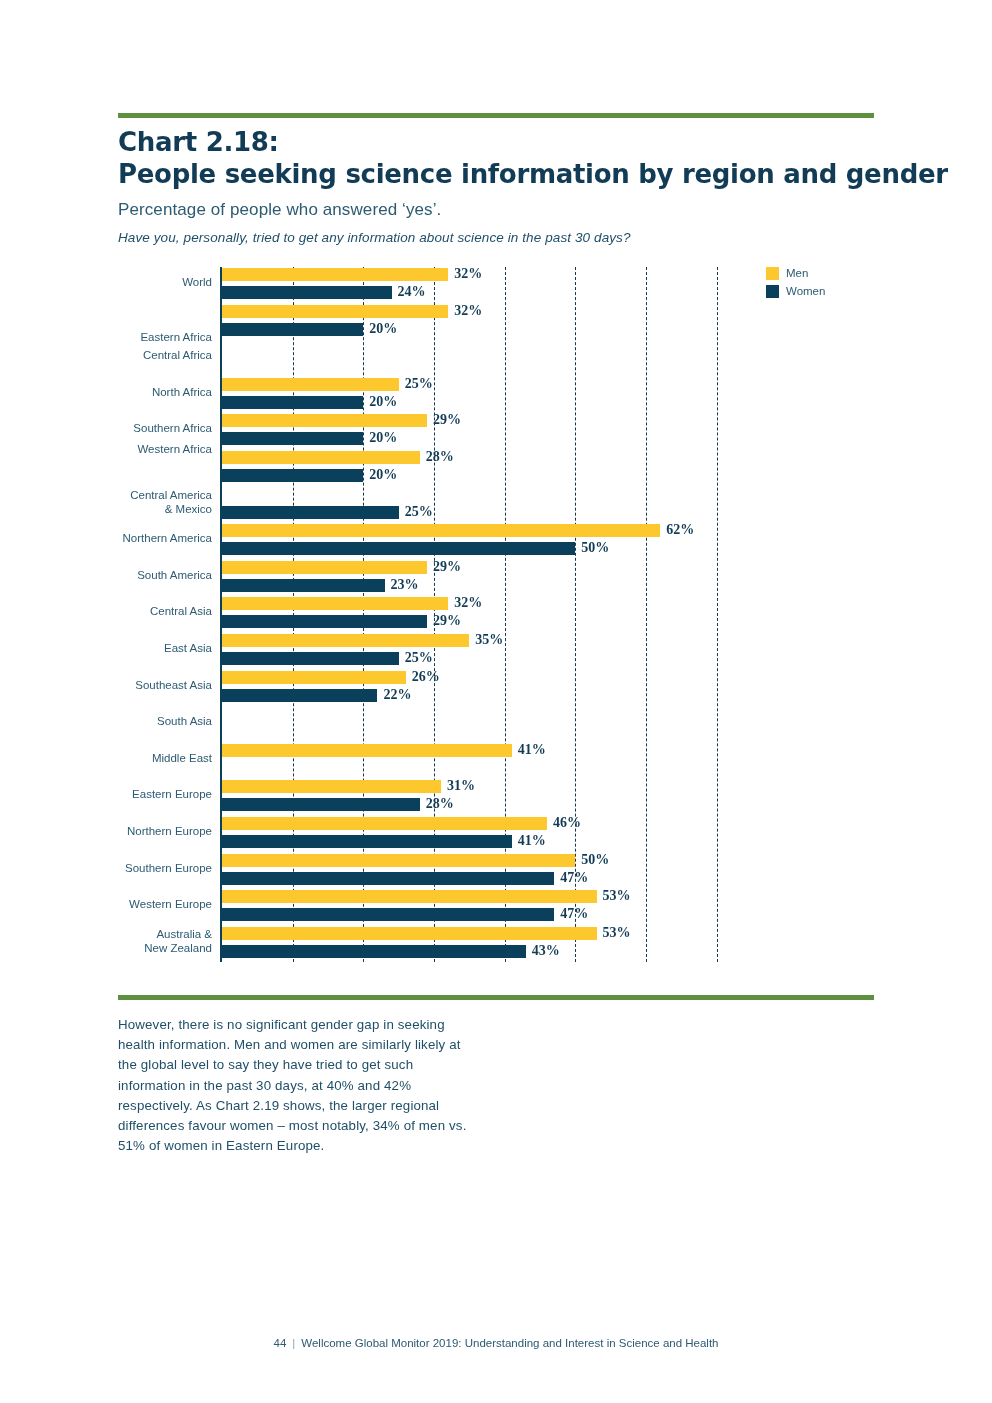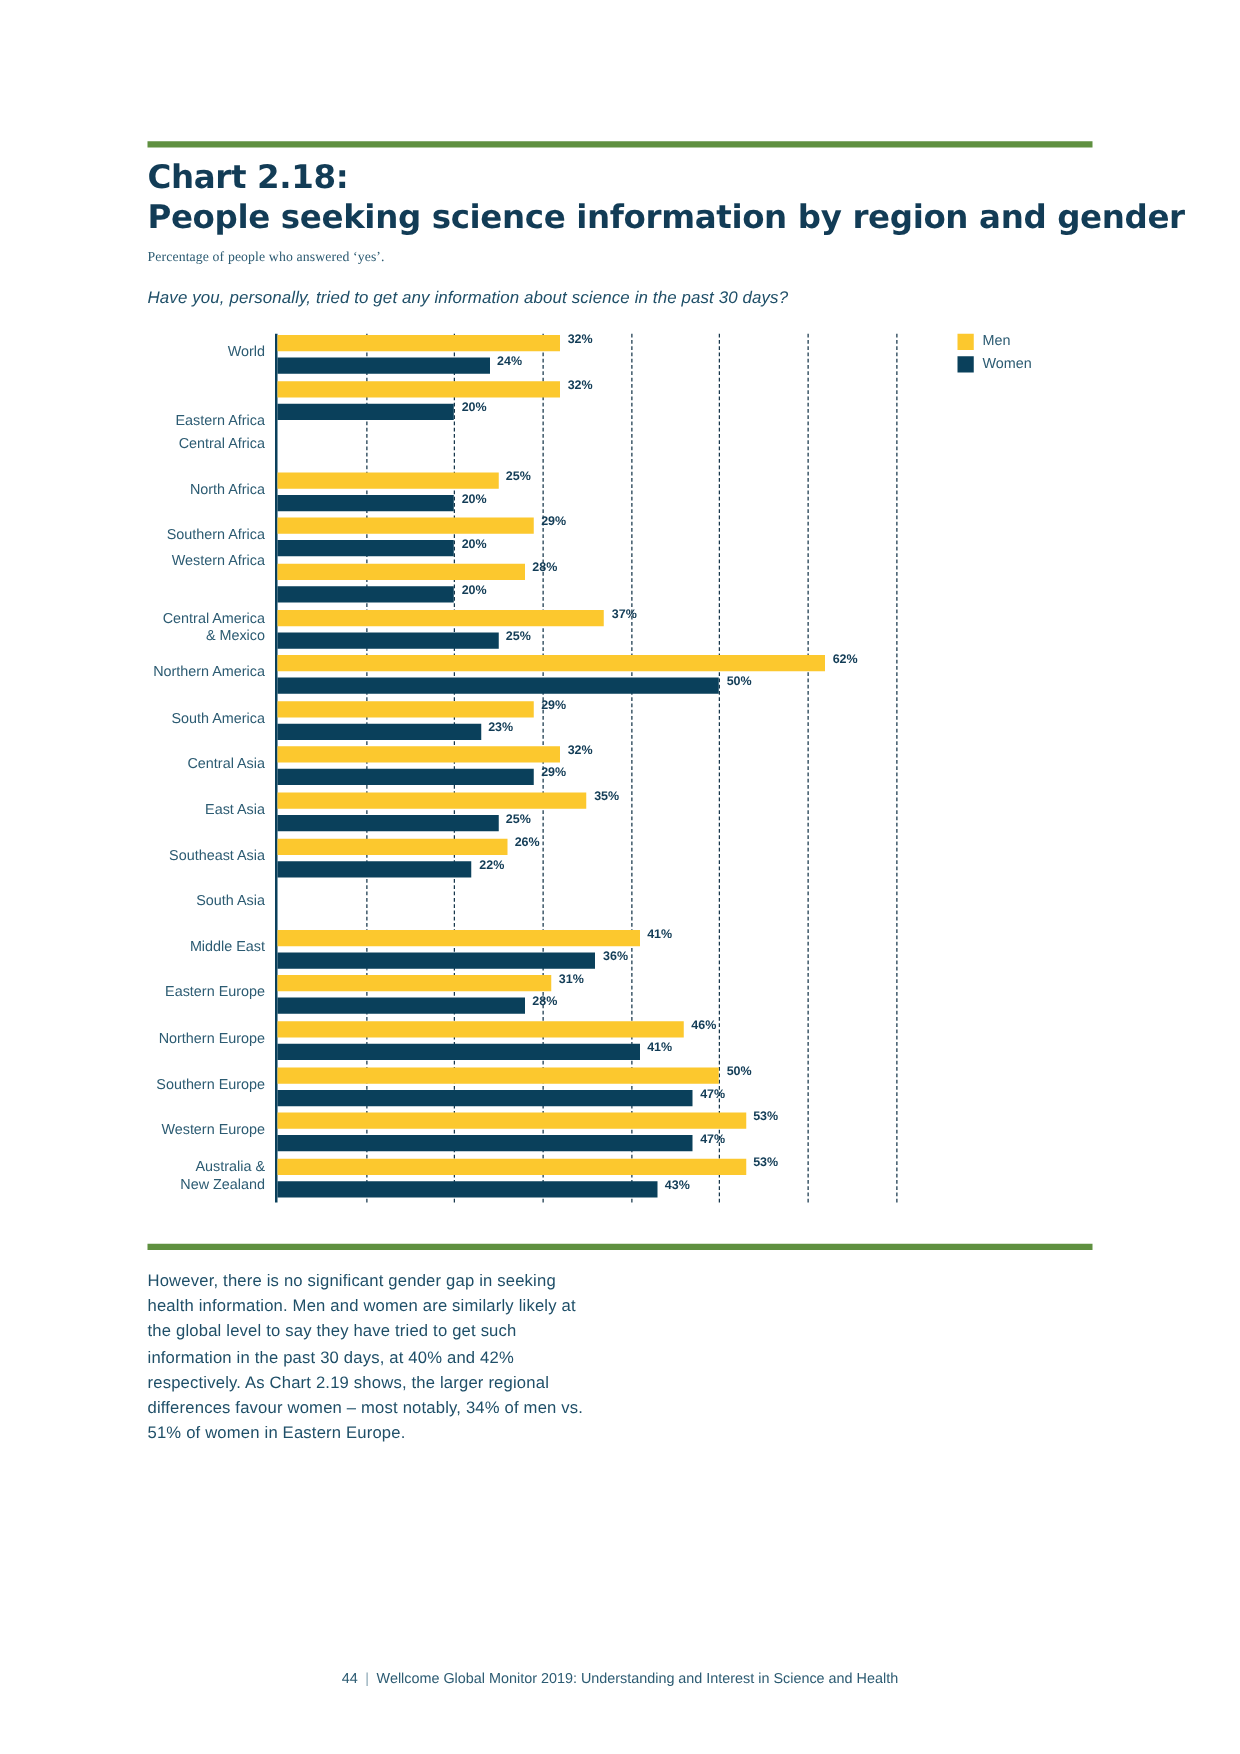--- a/index.html
+++ b/index.html
@@ -47,24 +47,23 @@
     line-height: 32px;
     letter-spacing: -0.3px;
     color: #123C56;
     margin: 0;
     white-space: nowrap;
   }
   .subtitle {
     position: absolute;
     left: 118px;
     top: 200px;
-    font-size: 11px;
+    font-size: 17px;
     color: #2C5B72;
     letter-spacing: 0.1px;
-    font-family: Liberation Serif, serif;
   }
   .question {
     position: absolute;
     left: 118px;
     top: 230px;
     font-size: 13.5px;
     font-style: italic;
     color: #1F4F68;
     letter-spacing: 0.1px;
   }
@@ -121,22 +120,22 @@
     position: absolute;
     left: 0;
     top: 0;
     height: 13px;
   }
   .bar.men   { background: #FCC82E; }
   .bar.women { background: #0A405B; }
   .bar-value {
     position: absolute;
     top: -2px;
-    font-family: Liberation Sans, sans-serif;
-    font-size: 10px;
+    font-family: Liberation Serif, serif;
+    font-size: 14px;
     font-weight: bold;
     color: #123C56;
     white-space: nowrap;
   }
   .cat-label {
     position: absolute;
     right: 666px;  
     width: 180px;
     text-align: right;
     font-size: 11.5px;
@@ -275,24 +274,20 @@
             <div class="bar-wrap men">
               <div class="bar men" style="width: 197.867px;"></div>
               <span class="bar-value" style="left: 203.867px;">28%</span>
             </div>
             <div class="bar-wrap women">
               <div class="bar women" style="width: 141.333px;"></div>
               <span class="bar-value" style="left: 147.333px;">20%</span>
             </div>
           </div>
           <div class="row" style="top: 219.6px;">
-            <div class="bar-wrap men">
-              <div class="bar men" style="width: 261.467px;"></div>
-              <span class="bar-value" style="left: 267.467px;">37%</span>
-            </div>
             <div class="bar-wrap women">
               <div class="bar women" style="width: 176.667px;"></div>
               <span class="bar-value" style="left: 182.667px;">25%</span>
             </div>
           </div>
           <div class="row" style="top: 256.2px;">
             <div class="bar-wrap men">
               <div class="bar men" style="width: 438.133px;"></div>
               <span class="bar-value" style="left: 444.133px;">62%</span>
             </div>
@@ -338,24 +333,20 @@
             </div>
             <div class="bar-wrap women">
               <div class="bar women" style="width: 155.467px;"></div>
               <span class="bar-value" style="left: 161.467px;">22%</span>
             </div>
           </div>
           <div class="row" style="top: 475.8px;">
             <div class="bar-wrap men">
               <div class="bar men" style="width: 289.733px;"></div>
               <span class="bar-value" style="left: 295.733px;">41%</span>
-            </div>
-            <div class="bar-wrap women">
-              <div class="bar women" style="width: 254.4px;"></div>
-              <span class="bar-value" style="left: 260.4px;">36%</span>
             </div>
           </div>
           <div class="row" style="top: 512.4px;">
             <div class="bar-wrap men">
               <div class="bar men" style="width: 219.067px;"></div>
               <span class="bar-value" style="left: 225.067px;">31%</span>
             </div>
             <div class="bar-wrap women">
               <div class="bar women" style="width: 197.867px;"></div>
               <span class="bar-value" style="left: 203.867px;">28%</span>

